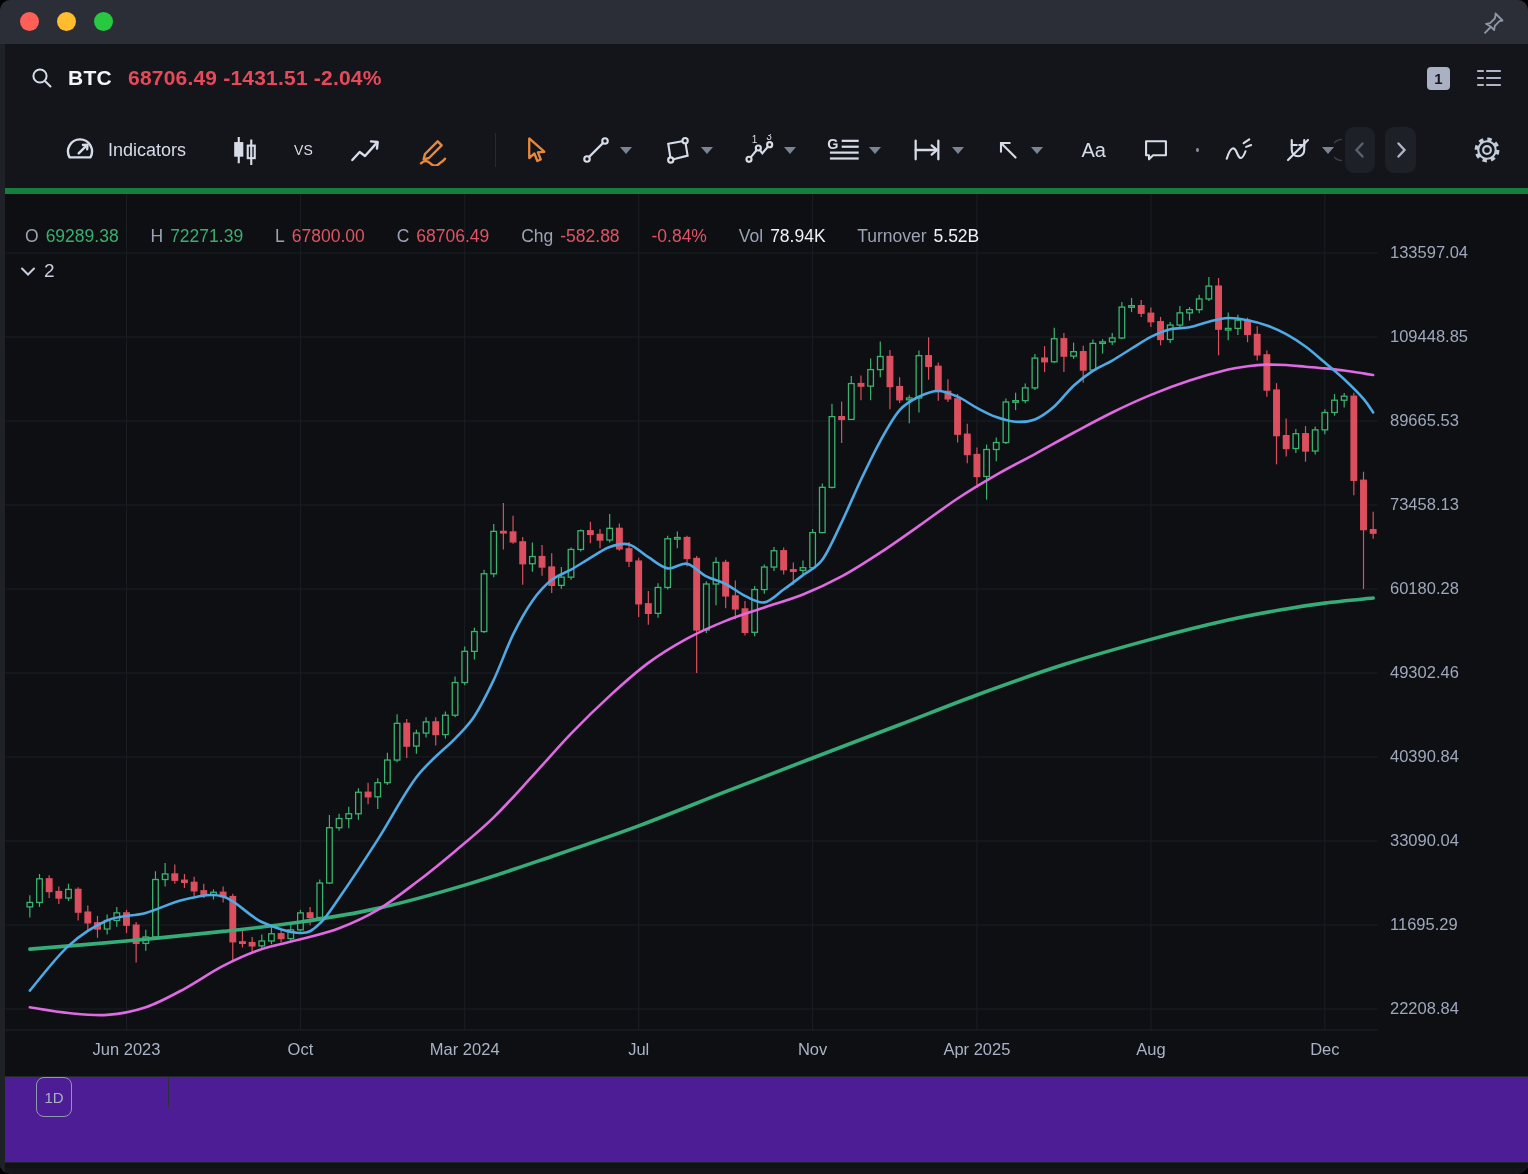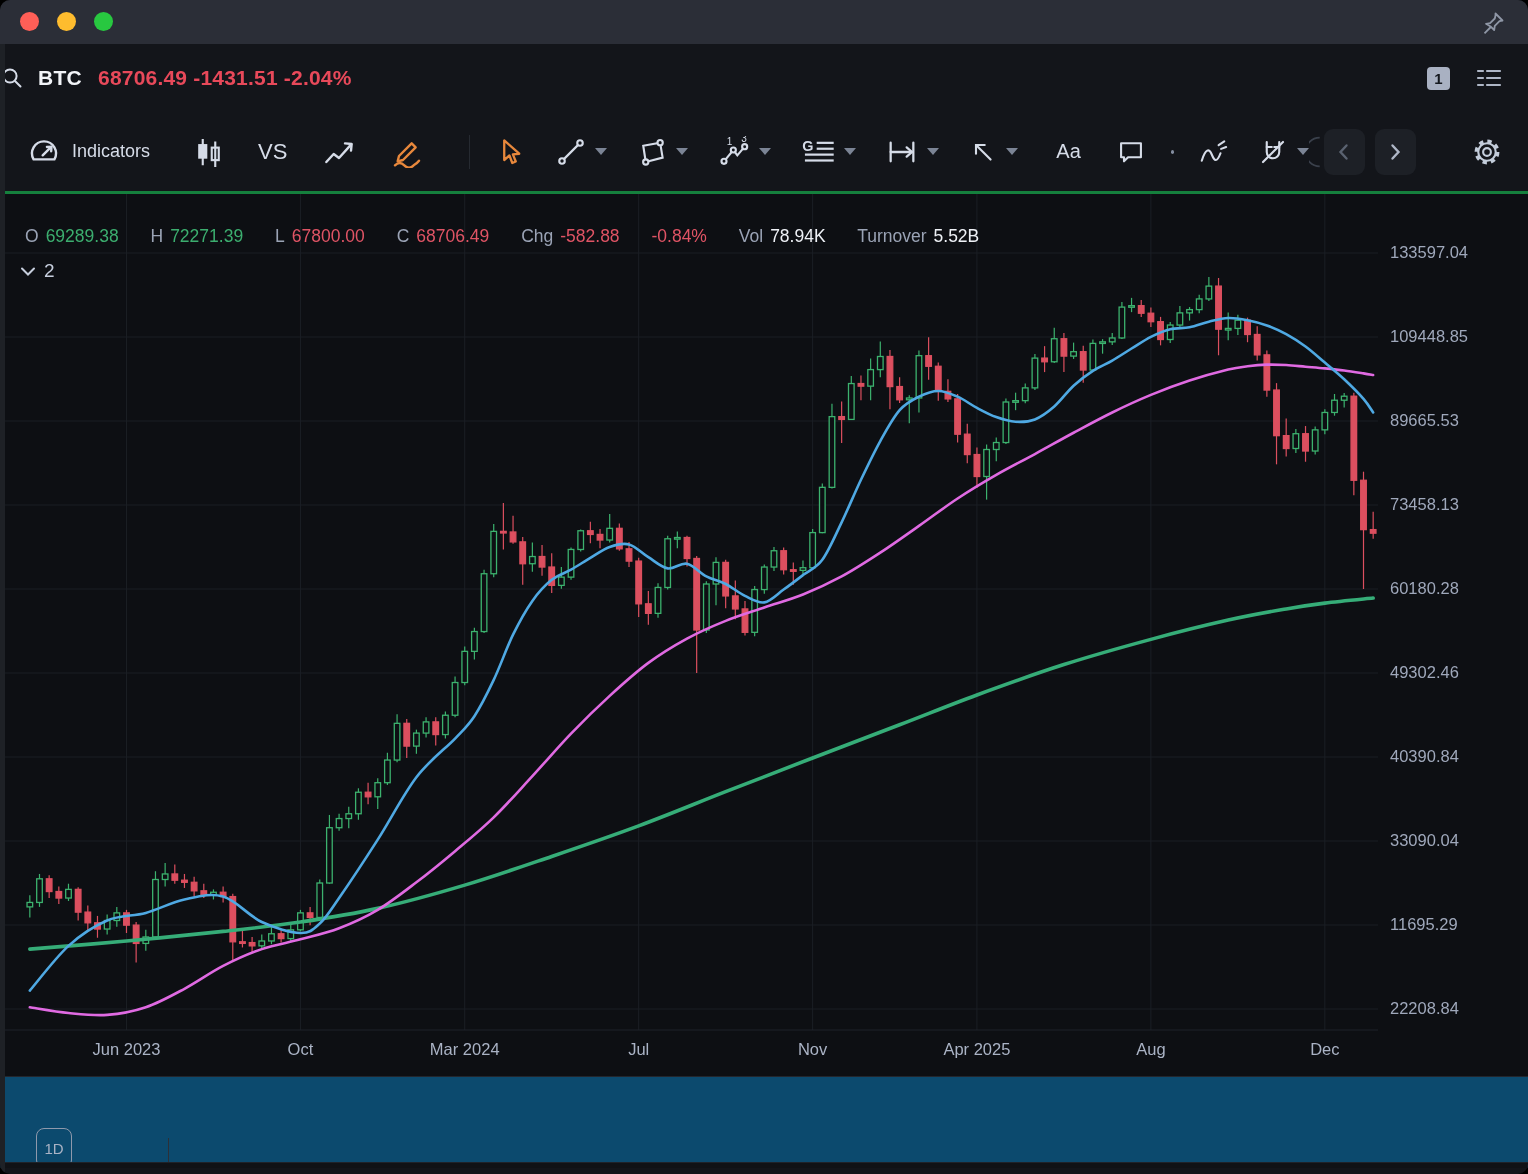--- a/index.html
+++ b/index.html
@@ -5,29 +5,29 @@
   html,body{margin:0;padding:0;background:#000;}
   *{box-sizing:border-box;}
   .window{position:relative;width:1528px;height:1174px;background:#13151a;border-radius:10px;overflow:hidden;
           font-family:"Liberation Sans","DejaVu Sans",sans-serif;color:#cbd3e1;}
   
   .titlebar{position:relative;height:44px;background:#2b2e37;}
   .lights{position:absolute;left:20px;top:12px;display:flex;gap:18px;}
   .light{width:19px;height:19px;border-radius:50%;}
   .pinwrap{position:absolute;right:22px;top:10px;width:26px;height:26px;}
   
-  .symbolbar{position:relative;height:68px;background:#13151a;display:flex;align-items:center;}
+  .symbolbar{position:relative;height:68px;background:#13151a;display:flex;align-items:center;padding-left:30px;}
   .sym-search{width:24px;height:24px;margin-right:14px;}
   .sym-name{font-size:21px;font-weight:bold;color:#f2f4f8;margin-right:16px;letter-spacing:.3px;}
   .sym-quote{font-size:21px;font-weight:bold;color:#e8495a;letter-spacing:.2px;}
   .sym-right{position:absolute;right:26px;top:0;height:68px;display:flex;align-items:center;gap:26px;}
   .badge1{width:23px;height:23px;border-radius:4px;background:#a9b1c2;color:#15181e;font-size:15px;font-weight:bold;
           display:flex;align-items:center;justify-content:center;}
   
-  .toolbar{position:relative;height:82px;display:flex;align-items:center;border-bottom:3px solid #15803d;background:#13151a;}
+  .toolbar{position:relative;height:82px;display:flex;align-items:center;border-bottom:6px solid #15803d;background:#13151a;padding-left:36px;}
   .tb{display:flex;align-items:center;justify-content:center;cursor:default;}
   .tb svg{display:block;}
   .tb-text{font-size:18px;color:#d6dce8;}
   .caret{width:0;height:0;border-left:6px solid transparent;border-right:6px solid transparent;border-top:7px solid #7b8495;margin-left:9px;}
   .vdiv{width:1px;height:34px;background:#262a31;}
   .dotsep{width:4px;height:4px;border-radius:50%;background:#848da0;}
   .navbtn{width:46px;height:46px;border-radius:9px;background:#1d2026;display:flex;align-items:center;justify-content:center;}
   
   .chart-wrap{position:relative;height:883px;background:#0d0f13;border-bottom:1px solid #23262d;}
   #chart-svg{position:absolute;left:0;top:0;}
@@ -37,21 +37,21 @@
   .legend .v-dn{color:#e05465;}
   .legend .v-wh{color:#eef1f6;}
   .legend .grp{margin-right:27px;}
   .collapse-row{position:absolute;left:20px;top:66px;display:flex;align-items:center;gap:8px;z-index:3;
                 color:#c6cedd;font-size:19px;}
   .yaxis{position:absolute;left:1378px;top:0;width:150px;height:836px;z-index:2;text-decoration:underline;}
   .ylab{position:absolute;left:12px;font-size:16.5px;color:#9fa8bb;}
   .xaxis{position:absolute;left:0;top:836px;width:1378px;height:47px;}
   .xlab{position:absolute;top:10px;transform:translateX(-50%);font-size:16.5px;color:#aab3c5;}
   
-  .bottombar{position:relative;height:91px;background:#0c4a6e;display:flex;align-items:flex-end;padding-left:36px;gap:48px;}
+  .bottombar{position:relative;height:91px;background:#4c1d95;display:flex;align-items:flex-start;padding-left:36px;gap:48px;}
   .bb-inner{display:flex;align-items:center;}
   .rangebox{min-width:36px;height:40px;border:1.6px solid #8f99ac;border-radius:8px;display:flex;align-items:center;
             justify-content:center;font-size:15px;color:#aab3c5;padding:0 5px;margin-right:30px;}
   .range{font-size:17.5px;color:#9aa4b6;padding:0 27px;}
   .bb-div{width:1px;height:30px;background:#2c3038;margin:0 24px 0 18px;}
   .period{font-size:17.5px;color:#9aa4b6;padding:0 26px;display:flex;align-items:center;}
   .period.sel{color:#f5f7fa;font-weight:bold;border:1px solid #565e6b;border-radius:7px;padding:9px 26px;margin:0 14px;}
   .bottom-edge{position:absolute;left:0;bottom:0;width:100%;height:6px;background:#101216;border-top:1px solid #1f2229;}
   .left-strip{position:absolute;left:0;top:44px;width:5px;bottom:0;background:#1e2126;z-index:5;}
 </style>
@@ -107,21 +107,21 @@
     </div>
     <div class="tb" style="margin-left:44px">
       <svg width="30" height="30" viewBox="0 0 24 24" fill="none" stroke="#d6dce8" stroke-width="1.7">
         <line x1="7" y1="1.5" x2="7" y2="22.5"></line>
           <rect x="4.2" y="6.5" width="5.6" height="10" fill="#d6dce8"></rect>
         <line x1="17" y1="3.5" x2="17" y2="24"></line>
           <rect x="14.2" y="8.5" width="5.6" height="10" fill="none"></rect>
       </svg>
     </div>
     <div class="tb" style="margin-left:34px">
-      <span class="tb-text" style="font-size:22px">VS</span>
+      <span class="tb-text" style="font-size:14px">VS</span>
     </div>
     <div class="tb" style="margin-left:36px">
       <svg width="32" height="32" viewBox="0 0 24 24" fill="none" stroke="#d6dce8" stroke-width="1.8" stroke-linecap="round" stroke-linejoin="round">
         <path d="M2.5 19.5 L8 13.5 L12 16.5 L21 6.5"></path>
         <path d="M16.5 5.5 L21.5 6 L21 11"></path>
         <path d="M2.5 19.5 C 6 21.5 18 21.5 21.5 19.5" opacity="0"></path>
       </svg>
     </div>
     <div class="tb" style="margin-left:36px">
       <svg width="32" height="32" viewBox="0 0 24 24" fill="none" stroke="#e8883c" stroke-width="1.8" stroke-linecap="round" stroke-linejoin="round">

